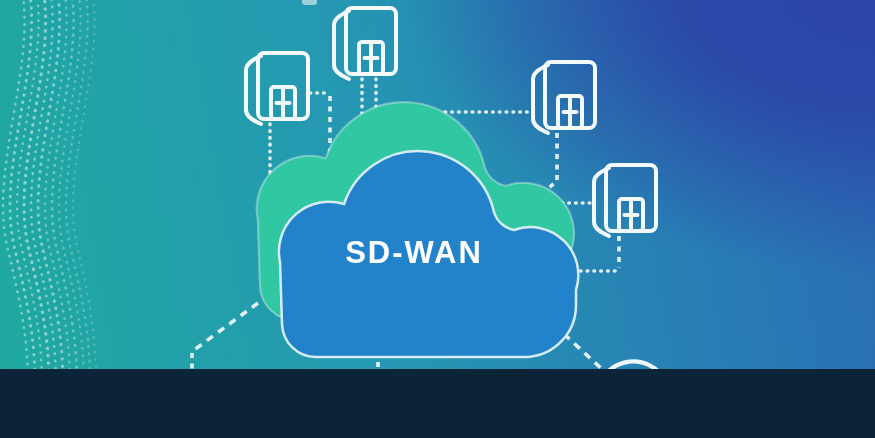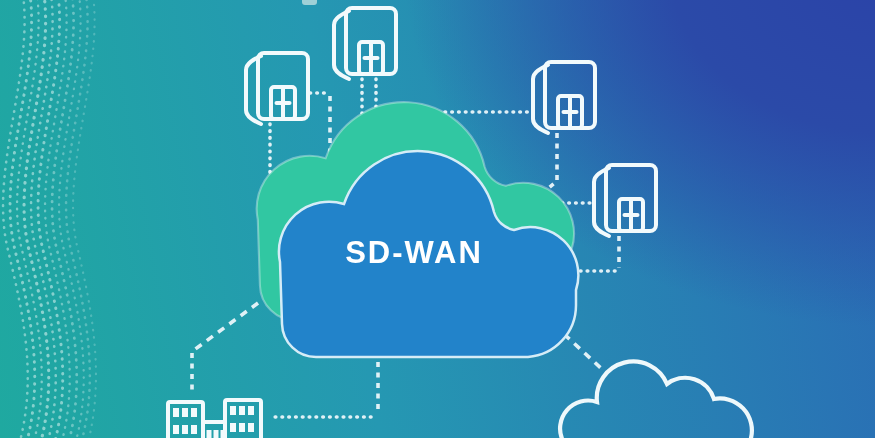--- a/index.html
+++ b/index.html
@@ -1,18 +1,18 @@
 <!DOCTYPE html>
 <html><head>
 <meta charset="utf-8">
 <style>
   html,body{margin:0;padding:0;background:#0c2437;}
   .stage{
     position:relative;
-    width:875px;height:438px;
+    width:875px;height:369px;
     overflow:hidden;
     background:
       radial-gradient(90% 130% at 102% -6%, #2b43a8 0%, #2b4aa8 28%, rgba(43,74,168,0) 62%),
       linear-gradient(80deg, #1fa9a0 0%, #2598b2 40%, #2a6cb5 100%);
     font-family:"Liberation Sans","DejaVu Sans",sans-serif;
   }
   .stage svg{display:block;}
   .ln{fill:none;stroke:#eaf6fa;stroke-width:3.6;opacity:.95;}
   .dots{stroke-dasharray:.6 6.2;stroke-linecap:round;}
   .sq{stroke-dasharray:5 5.5;stroke-linecap:butt;}

